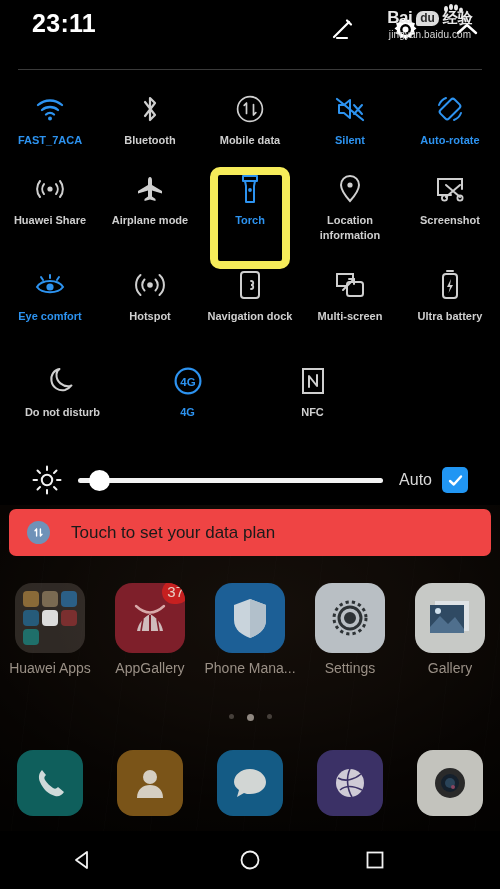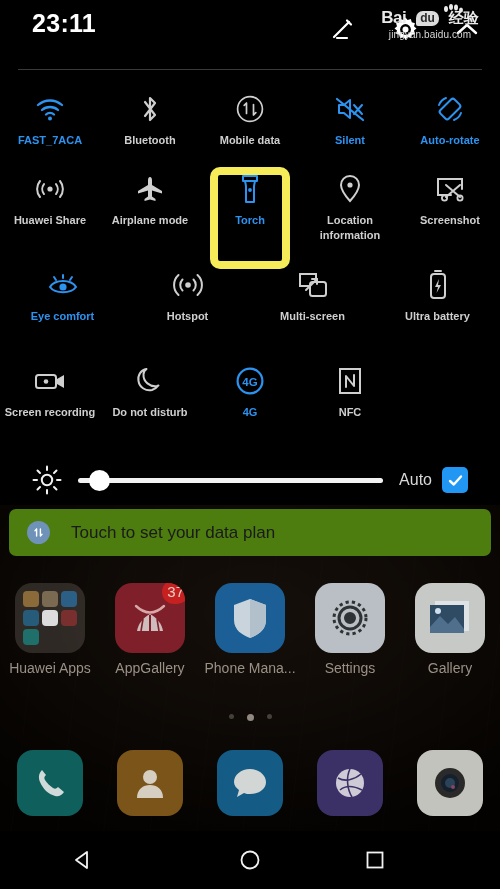--- a/index.html
+++ b/index.html
@@ -67,21 +67,21 @@
   .dock-cell { flex:1; display:flex; align-items:center; justify-content:center; }
   .dock-icon { width:66px; height:66px; border-radius:16px;
                display:flex; align-items:center; justify-content:center; }
 
   
   #nav-bar { position:absolute; left:0; bottom:0; width:500px; height:58px;
              background:#000; z-index:8; display:flex; align-items:center; }
   .nav-btn { flex:1; display:flex; align-items:center; justify-content:center; }
   #watermark { position:absolute; right:6px; top:8px; width:128px; text-align:center;
                z-index:9; }
-  #wm-top { display:flex; align-items:center; justify-content:center; gap:10px; }
+  #wm-top { display:flex; align-items:center; justify-content:center; gap:4px; }
   #wm-bai { font-size:17px; font-weight:bold; color:#e9e9e9; letter-spacing:-.5px; }
   #wm-du { background:#dcdcdc; color:#2a2a2a; font-size:12px; font-weight:bold;
            border-radius:7px 7px 7px 2px; padding:0 4px; line-height:15px; }
   #wm-cn { font-size:15px; font-weight:bold; color:#e9e9e9; }
   #wm-url { font-size:10px; color:#d8d8d8; margin-top:1px; letter-spacing:.1px; }
   #wm-paw { position:absolute; left:76px; top:-4px; width:22px; height:12px; }
 
   
   #qs-panel { position:absolute; left:0; top:0; width:500px; height:505px;
               background:#000; z-index:5; }
@@ -127,21 +127,21 @@
   #slider-thumb { position:absolute; left:2px; width:21px; height:21px;
                   border-radius:50%; background:#fff; }
   #auto-label { font-size:16px; color:#d8d8d8; margin-right:10px; }
   #auto-checkbox { width:26px; height:26px; border-radius:5px; background:#2196f3;
                    display:flex; align-items:center; justify-content:center;
                    cursor:pointer; margin-right:14px; }
 
   
   #notification-card {
     position:absolute; left:9px; top:509px; width:482px; height:47px;
-    background:#4d7c0f; border-radius:7px; z-index:6;
+    background:#ef4444; border-radius:7px; z-index:6;
     display:flex; align-items:center; padding-left:18px;
   }
   #notif-icon { width:23px; height:23px; border-radius:50%; background:#6f92b8;
                 display:flex; align-items:center; justify-content:center; flex:0 0 auto; }
   #notif-text { margin-left:21px; font-size:17px; color:#1a1a1a; }
 </style>
 </head>
 <body>
 
 <div id="home-screen">
@@ -478,20 +478,29 @@
               <path d="M9.5 20.5 A7.8 7.8 0 0 1 9.5 9.5"></path>
               <path d="M20.5 9.5 A7.8 7.8 0 0 1 20.5 20.5"></path>
               <path d="M5.5 25 A13.5 13.5 0 0 1 5.5 5"></path>
               <path d="M24.5 5 A13.5 13.5 0 0 1 24.5 25"></path>
             </g>
           </svg>
         </div>
         <div class="tile-label">Hotspot</div>
       </div>
 
+      <div class="tile">
+        <div class="tile-icon">
+          <svg width="24" height="32" viewBox="0 0 24 32">
+            <rect x="3" y="3" width="18" height="26" rx="3" fill="none" stroke="#cfcfcf" stroke-width="2"></rect>
+            <path d="M13 12 C16 12 16 16 13 16 C16 16 16 20 13 20" fill="none" stroke="#cfcfcf" stroke-width="1.8" stroke-linecap="round"></path>
+          </svg>
+        </div>
+        <div class="tile-label">Navigation dock</div>
+      </div>
 
       <div class="tile">
         <div class="tile-icon">
           <svg width="32" height="30" viewBox="0 0 32 30">
             <path d="M3 4 L19 4 L19 11" fill="none" stroke="#cfcfcf" stroke-width="2" stroke-linecap="round"></path>
             <path d="M3 4 L3 16 L13 16" fill="none" stroke="#cfcfcf" stroke-width="2" stroke-linecap="round"></path>
             <rect x="13" y="12" width="16" height="14" rx="2.5" fill="none" stroke="#cfcfcf" stroke-width="2"></rect>
             <path d="M9 20 L20 9" stroke="#cfcfcf" stroke-width="2" stroke-linecap="round"></path>
             <path d="M20 9 L20 14 M20 9 L15 9" stroke="#cfcfcf" stroke-width="2" stroke-linecap="round"></path>
           </svg>
@@ -505,30 +514,20 @@
             <path d="M8 2 L14 2" stroke="#cfcfcf" stroke-width="2" stroke-linecap="round"></path>
             <rect x="4" y="5" width="14" height="24" rx="3" fill="none" stroke="#cfcfcf" stroke-width="2"></rect>
             <path d="M12 10 L8 18 L11 18 L9.5 24 L14 16 L11 16 Z" fill="#cfcfcf"></path>
           </svg>
         </div>
         <div class="tile-label">Ultra battery</div>
       </div>
     </div>
 
     <div class="tile-row tile-row-n">
-      <div class="tile">
-        <div class="tile-icon">
-          <svg width="32" height="22" viewBox="0 0 32 22">
-            <rect x="2" y="5" width="20" height="13" rx="2.5" fill="none" stroke="#cfcfcf" stroke-width="2"></rect>
-            <circle cx="12" cy="11.5" r="2.3" fill="#cfcfcf"></circle>
-            <path d="M23 9 L30 5 L30 18 L23 14 Z" fill="#cfcfcf"></path>
-          </svg>
-        </div>
-        <div class="tile-label">Screen recording</div>
-      </div>
 
       <div class="tile">
         <div class="tile-icon">
           <svg width="28" height="30" viewBox="0 0 28 30">
             <path d="M21 20 C14 21 7 16 7.5 8 C8 5 9.5 3.5 10.5 3 C5 4 1.5 9 2.5 15 C3.5 21.5 10 25.5 16 24 C19 23 21 21.5 22.5 19.5 Z" fill="none" stroke="#cfcfcf" stroke-width="2" stroke-linejoin="round"></path>
           </svg>
         </div>
         <div class="tile-label">Do not disturb</div>
       </div>
 

